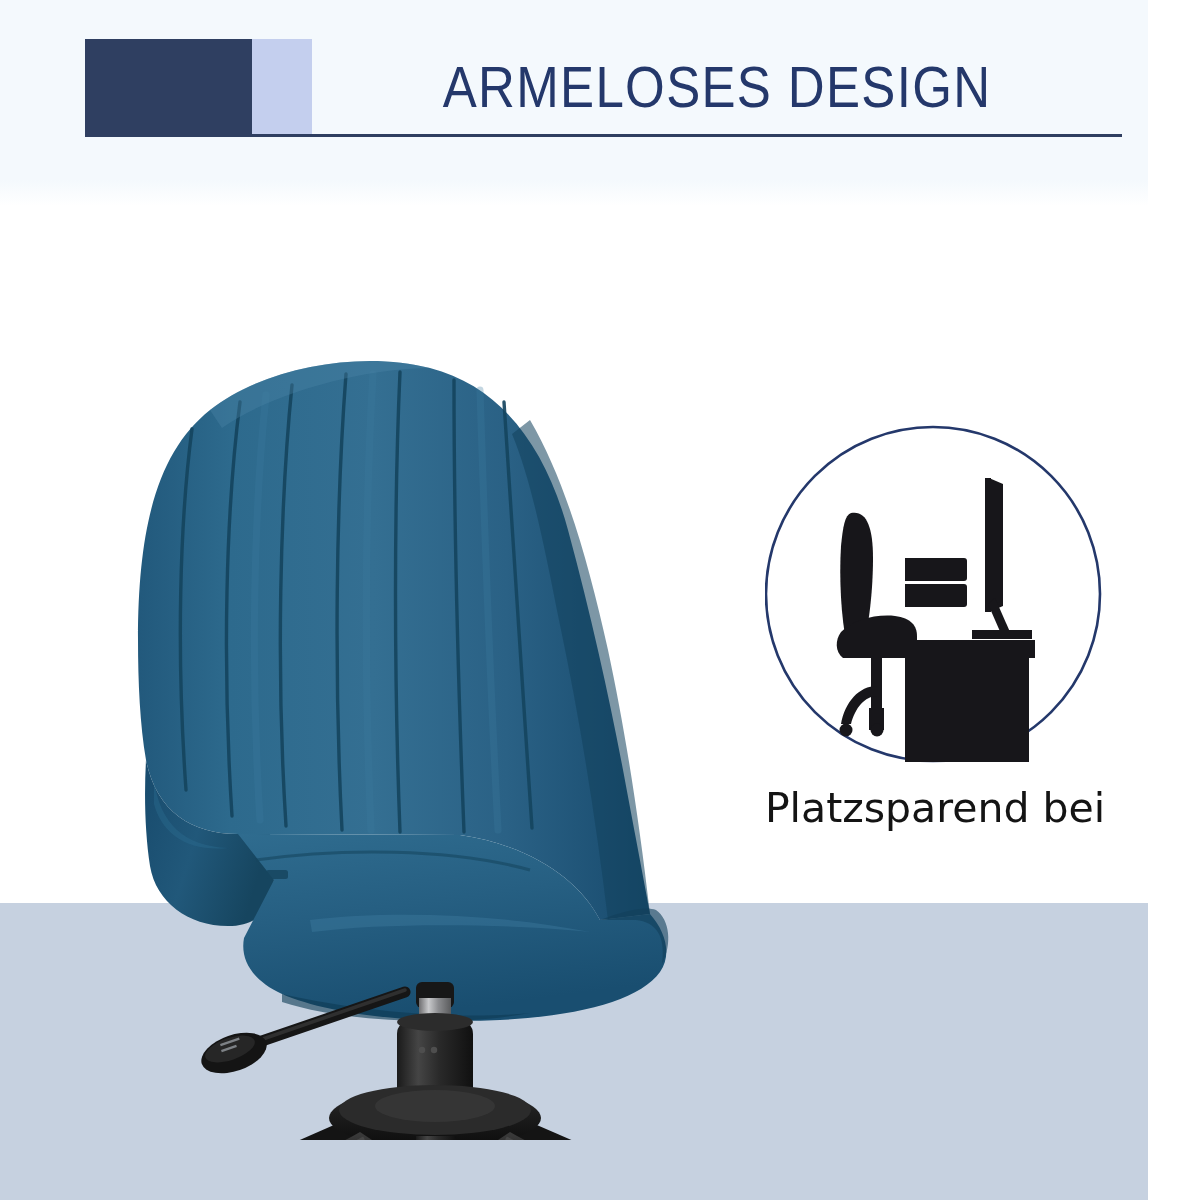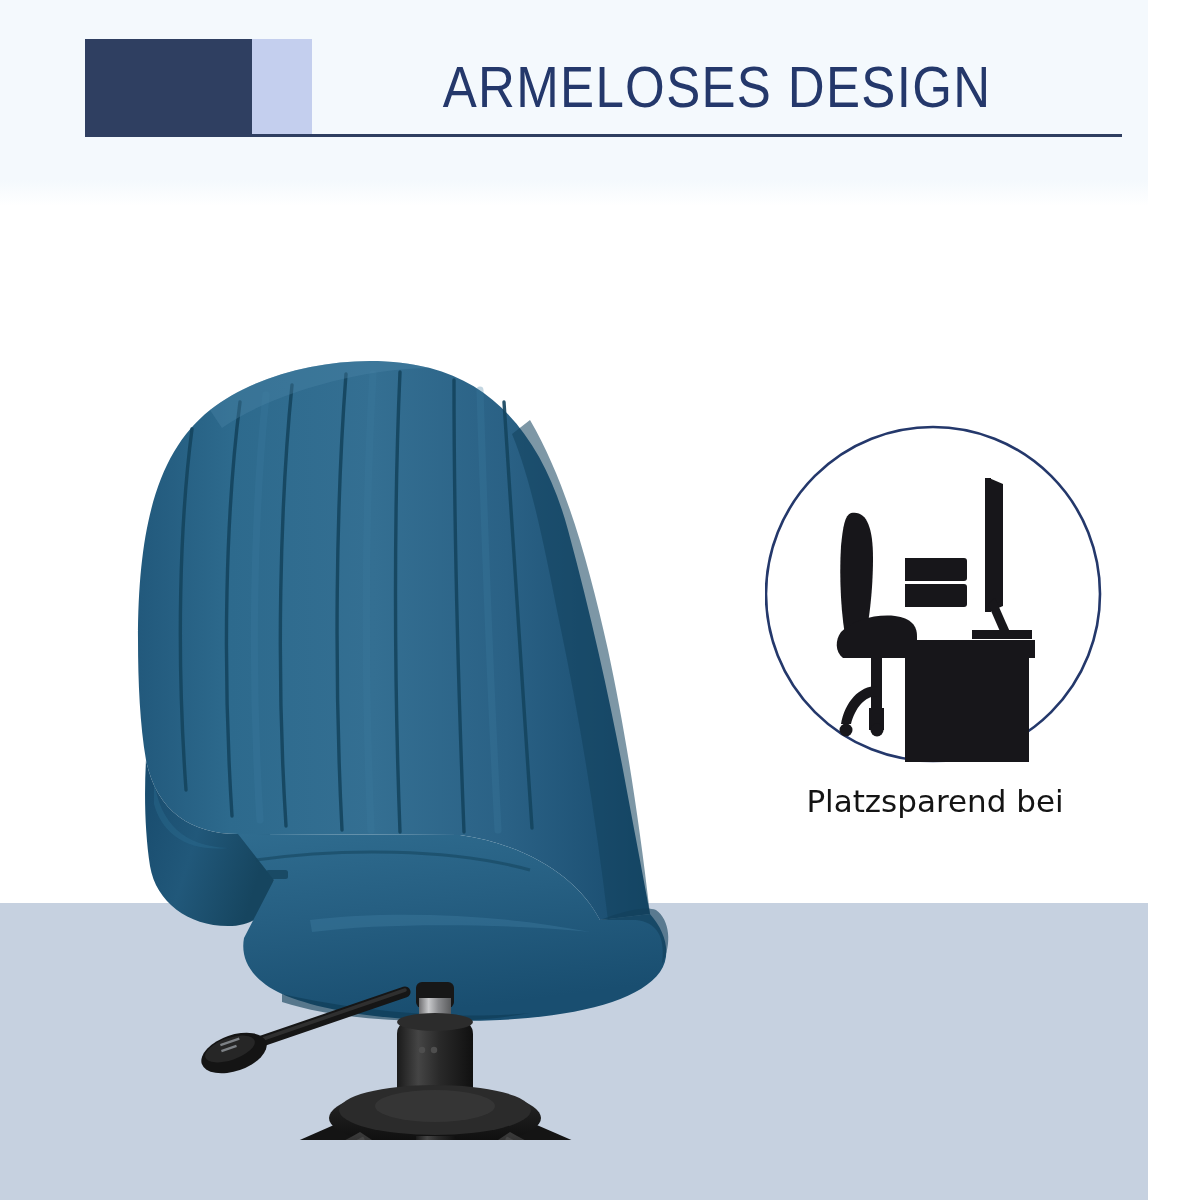--- a/index.html
+++ b/index.html
@@ -99,21 +99,21 @@
     height: 348px;
     margin: 0 auto;
   }
   .feature-badge svg { display: block; }
   .feature-caption {
     margin-top: 16px;
     width: 370px;
     text-align: center;
     color: #141414;
     font-family: "DejaVu Sans", sans-serif;
-    font-size: 31px;
+    font-size: 41px;
     line-height: 1.28;
     font-weight: 400;
   }
 </style>
 </head>
 <body>
 
 <div id="stage">
 
   <div class="header-band"></div>

